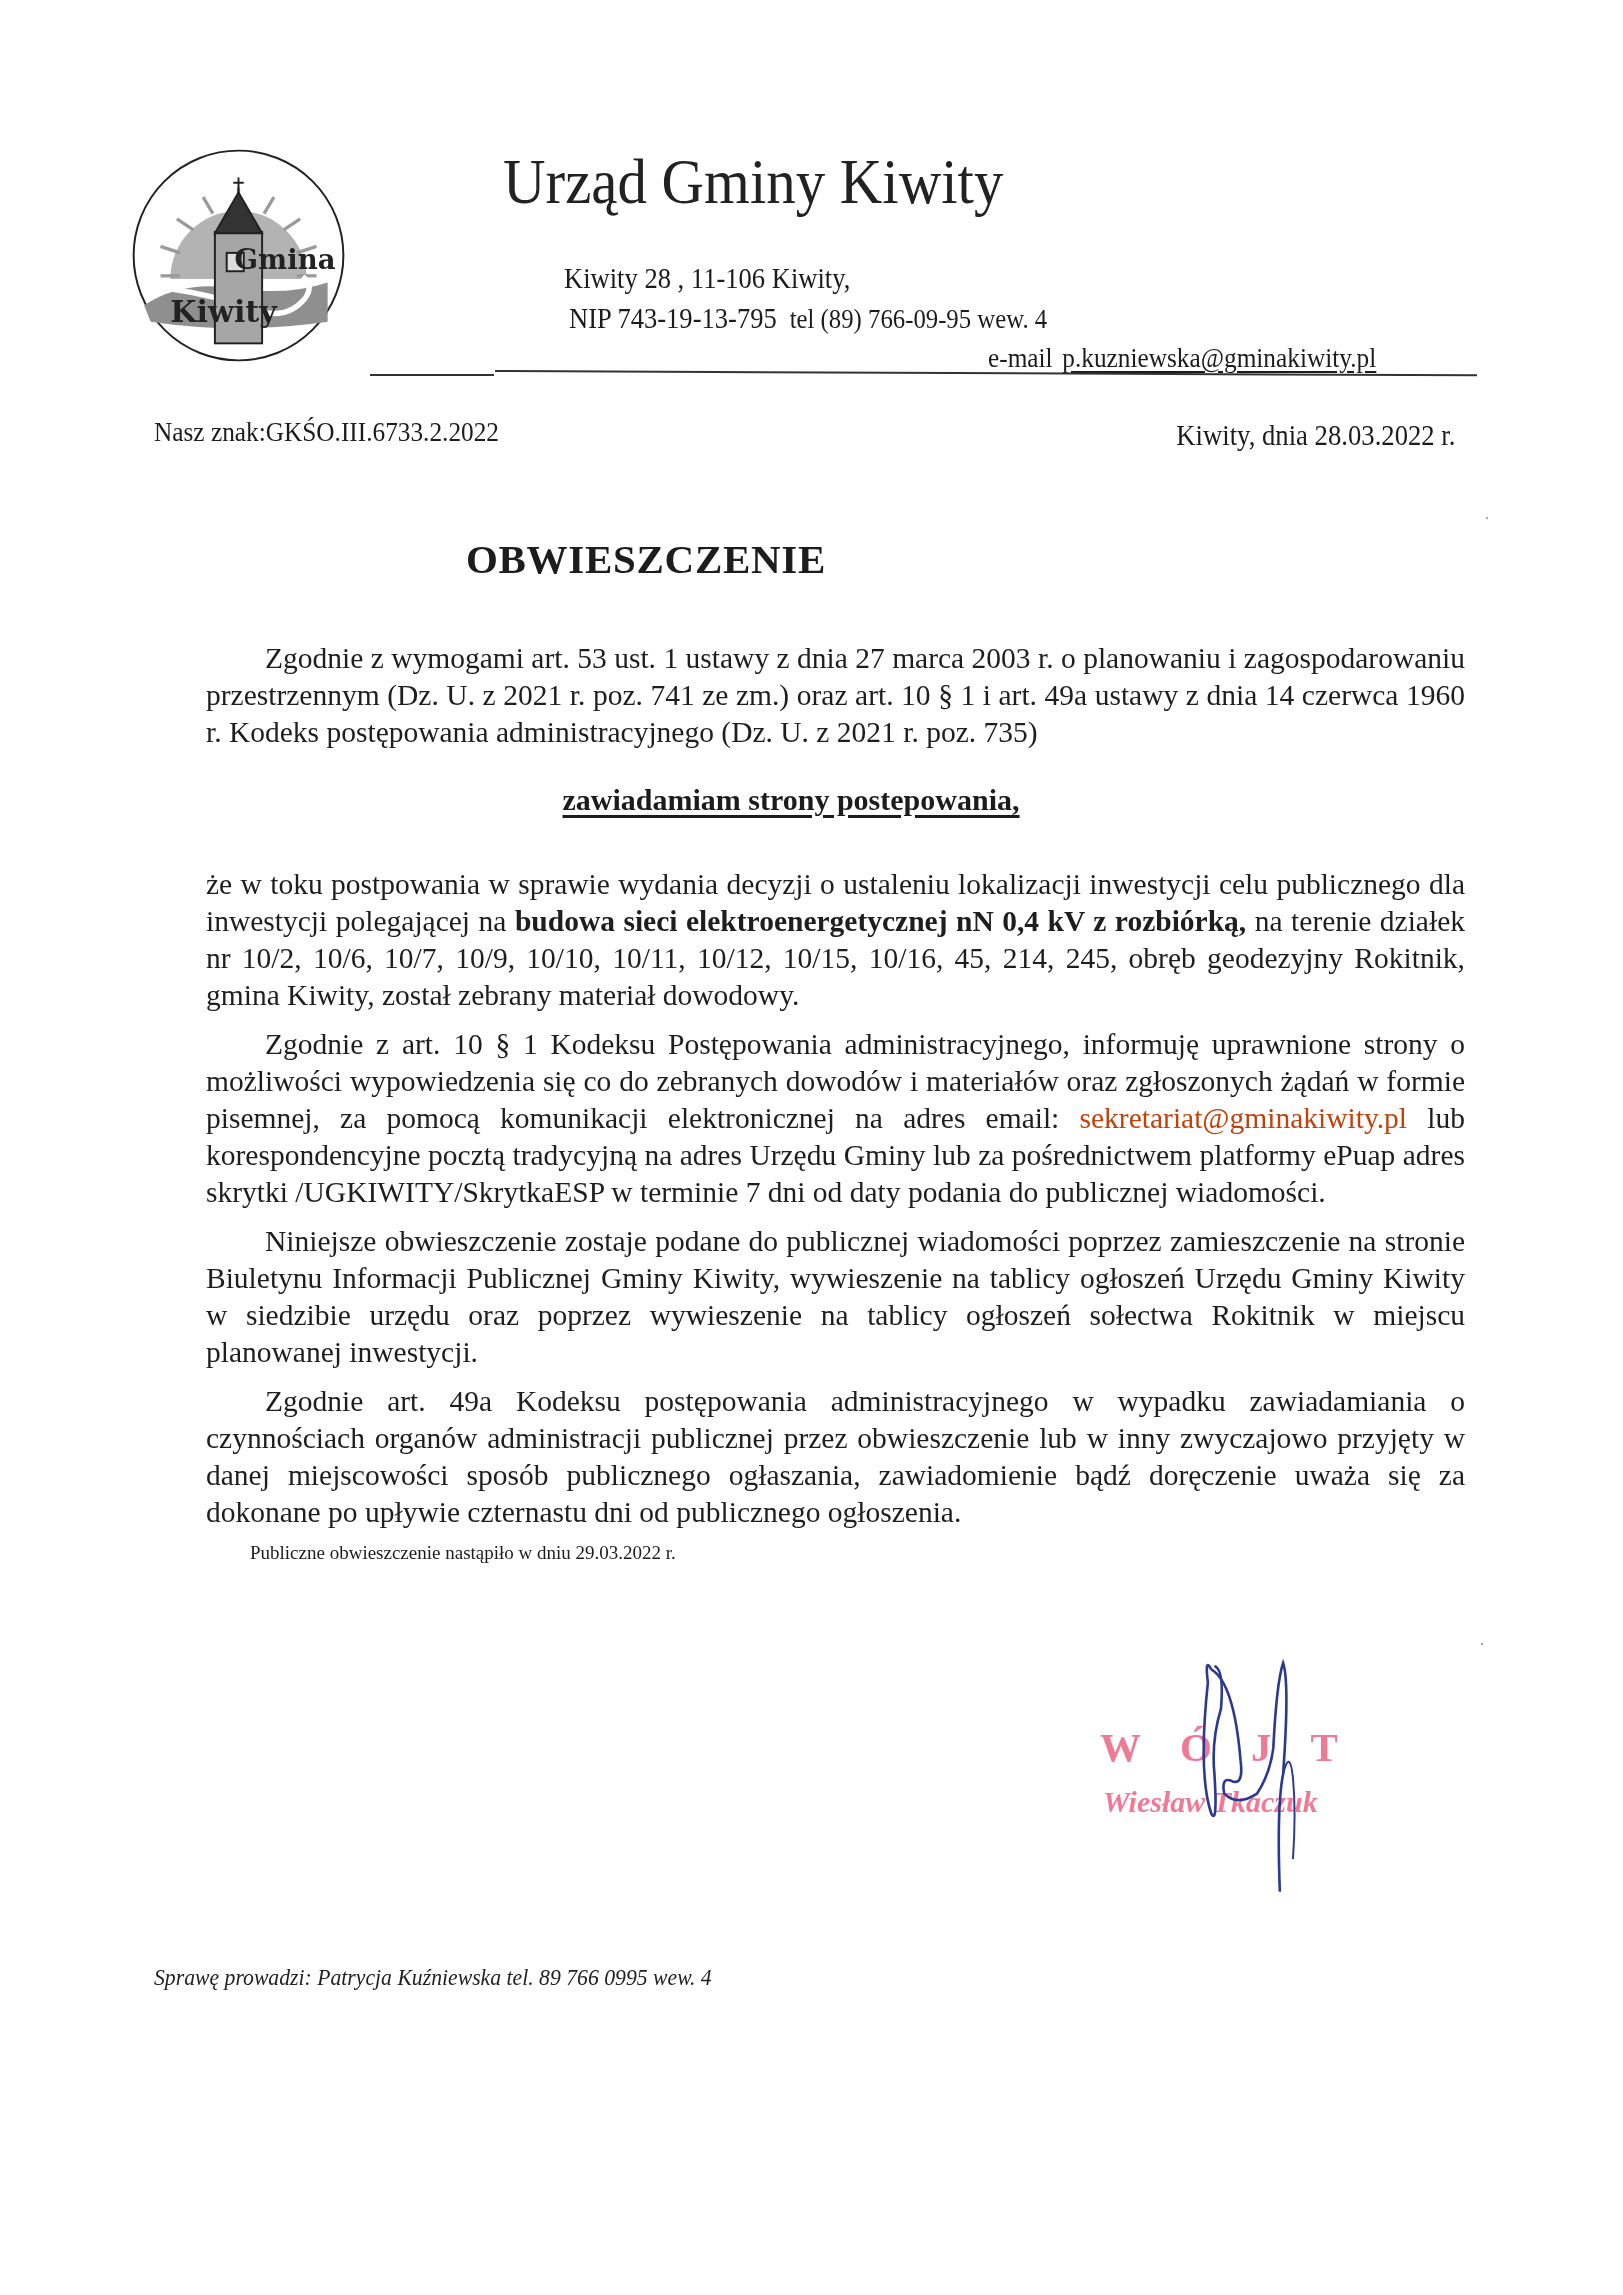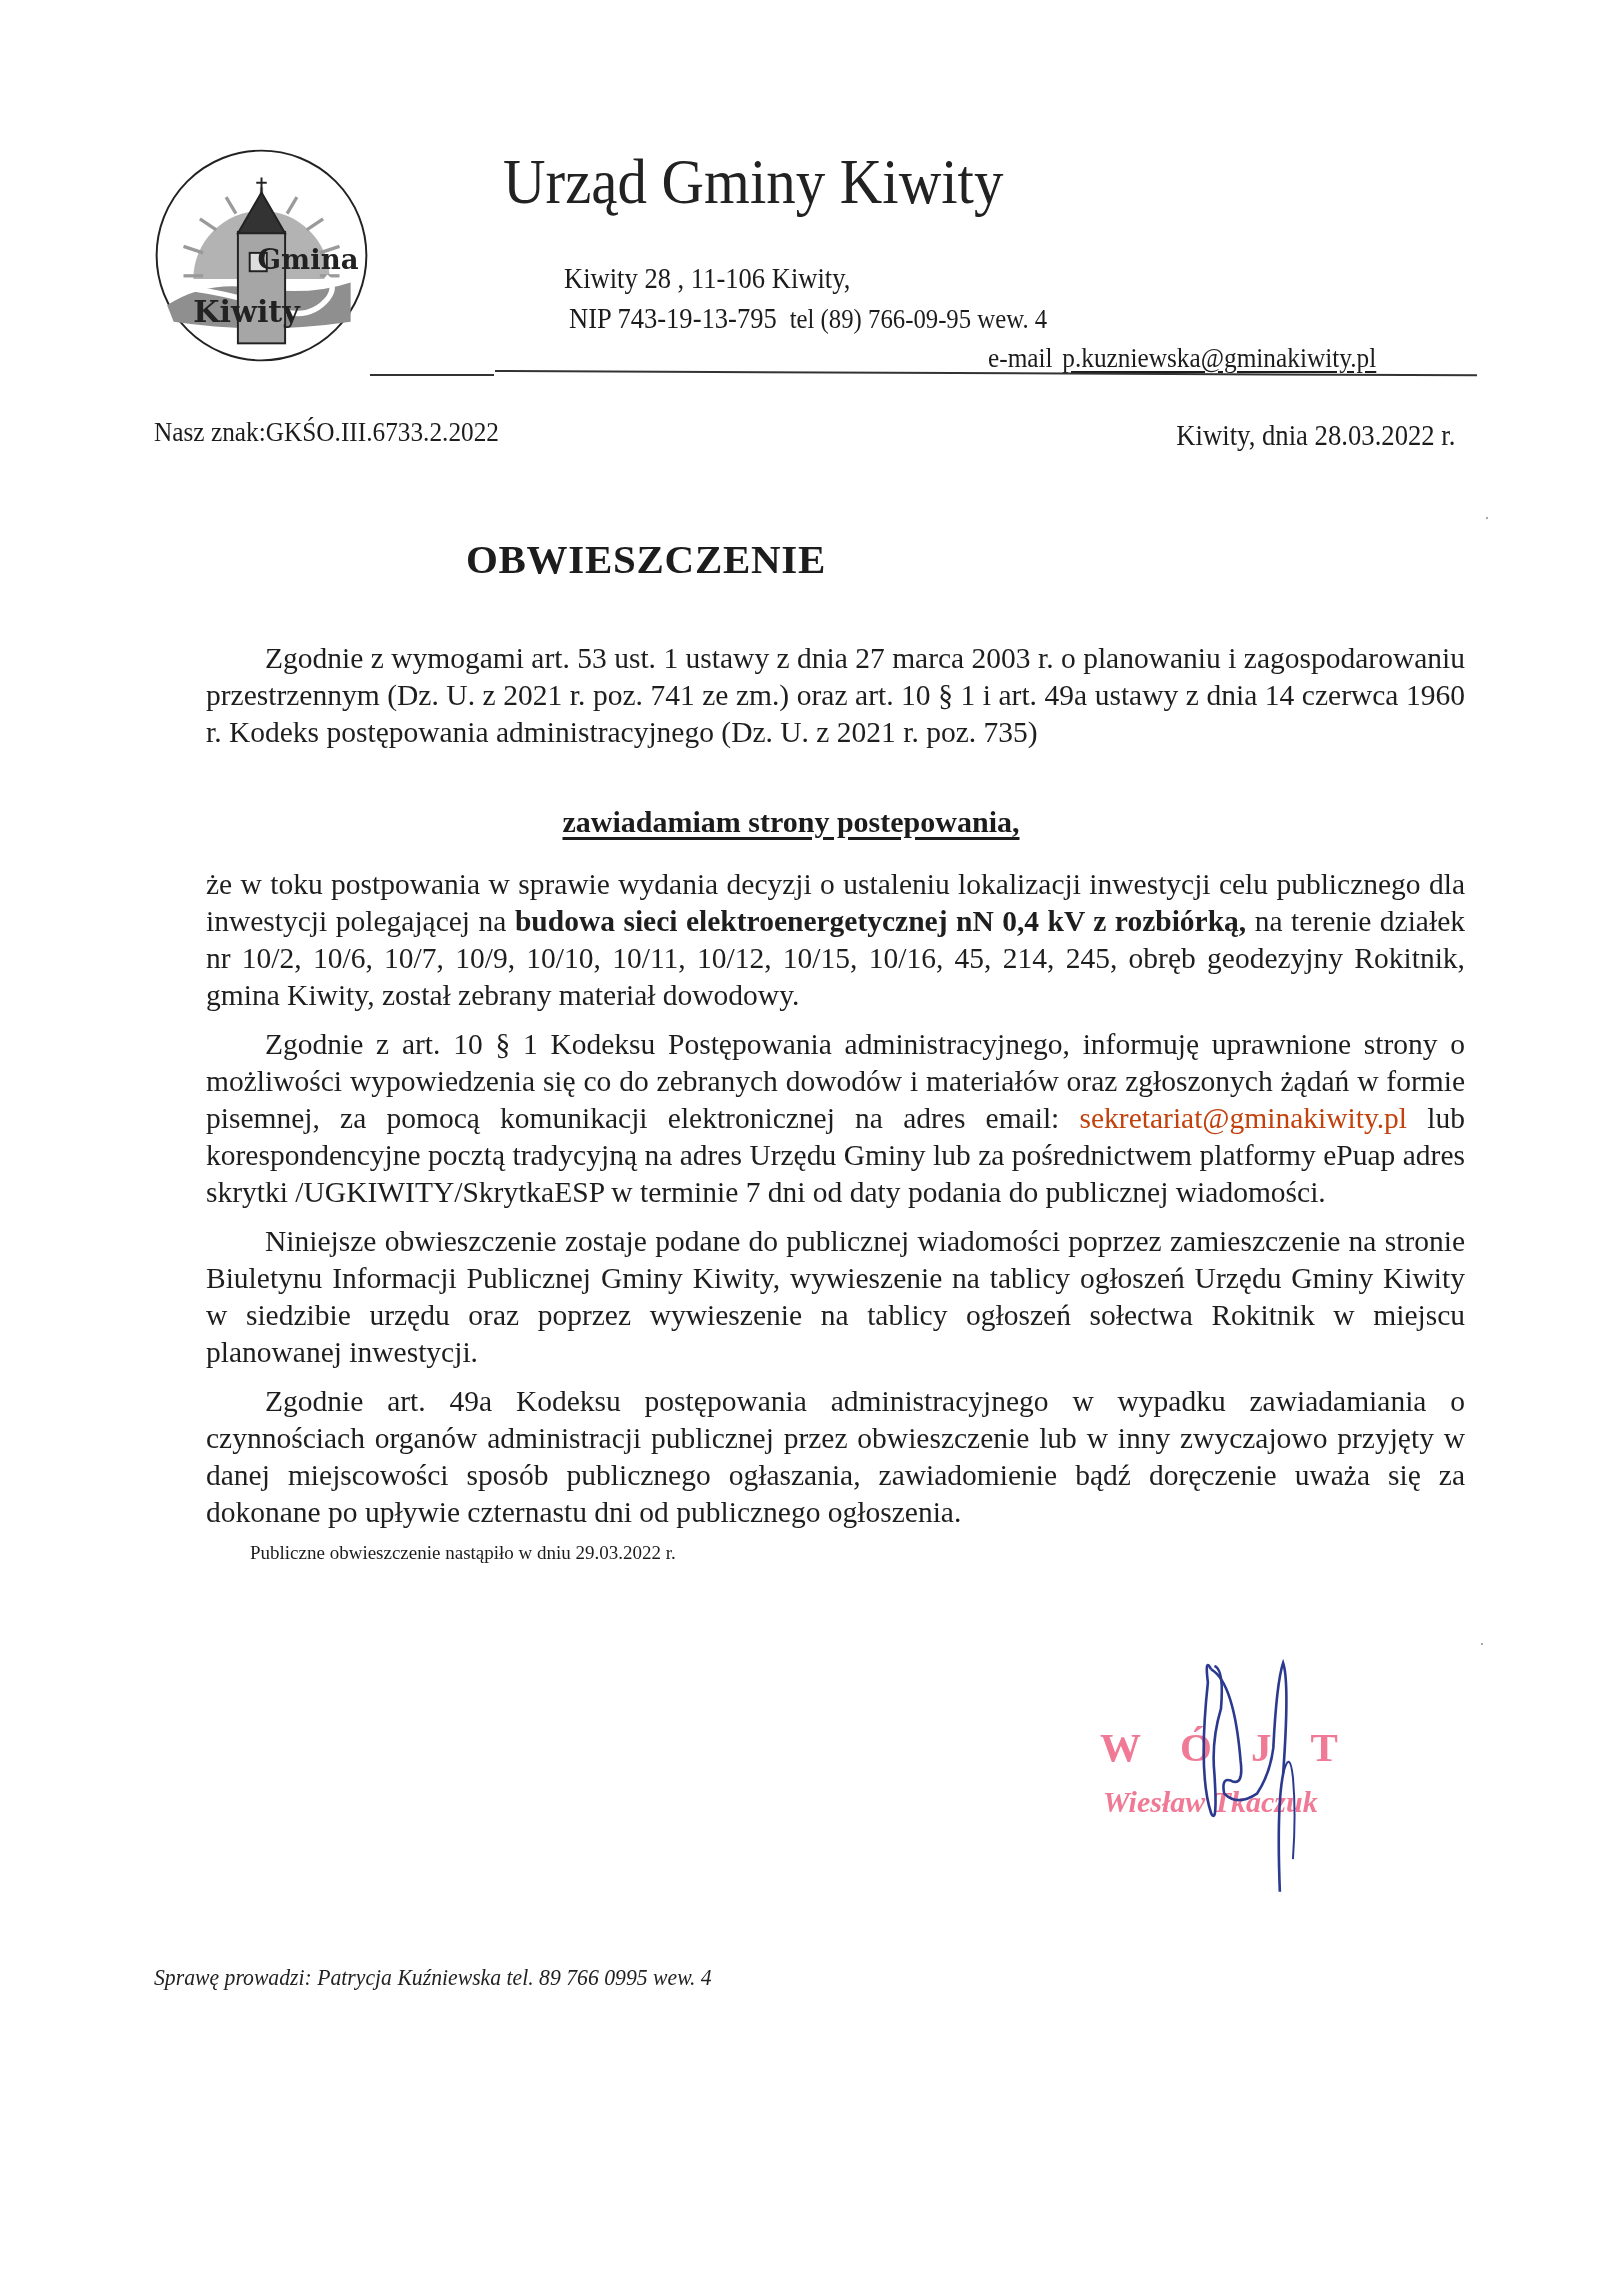--- a/index.html
+++ b/index.html
@@ -1,21 +1,21 @@
 <!DOCTYPE html>
 <html style="font-size:10.5px"><head>
 <meta charset="utf-8">
 <style>
   html, body { margin:0; padding:0; background:#ffffff; }
   body { width:1623px; height:2295px; position:relative; overflow:hidden;
          font-family:"Liberation Serif","DejaVu Serif",serif; color:#1c1c1c; }
   .abs { position:absolute; }
 
   
-  .logo { left:154px; top:148px; width:215px; height:215px;text-decoration:underline; }
+  .logo { left:131px; top:148px; width:215px; height:215px;text-decoration:underline; }
 
   .title { left:503px; top:145px; font-size:64px; letter-spacing:0px; color:#222; white-space:nowrap;
            transform:scaleX(0.92); transform-origin:left top; }
   .addr { font-size:29.5px; white-space:nowrap; transform:scaleX(0.9); transform-origin:left top; }
   .addr1 { left:564px; top:262px; }
   .addr2 { left:569px; top:302px; }
   .addr2 .tel { font-size:27.5px; margin-left:14.4px; }
   .email-line { left:988px; top:342px; font-size:27.5px; white-space:nowrap;
                 transform:scaleX(0.92); transform-origin:left top; }
   .email-line .mail { text-decoration:underline; text-underline-offset:3.9px; margin-left:10.5px; }
@@ -25,21 +25,21 @@
   .ref { left:154px; top:416px; font-size:27.5px; white-space:nowrap; transform:scaleX(0.92); transform-origin:left top; }
   .date { right:168px; top:419px; font-size:29px; white-space:nowrap; transform:scaleX(0.92); transform-origin:right top; }
 
   .heading { left:0; width:1292px; top:535px; text-align:center; font-weight:bold;
              font-size:41px; letter-spacing:0.7px; color:#1d1d1d; }
 
   .body-block { left:194px; width:1283px; font-size:29.5px; line-height:37px; text-align:justify; color:#1e1e1e; }
   .para { margin:12px; }
   .indent { text-indent:59px; }
   .p1 { top:628px; }
-  .notify { left:0; width:1582px; top:783px; text-align:center; font-weight:bold; font-size:30px;margin-top:22px; }
+  .notify { left:0; width:1582px; top:783px; text-align:center; font-weight:bold; font-size:30px; }
   .notify span { text-decoration:underline; text-decoration-thickness:2.6px; text-underline-offset:5.2px; }
   .p2 { top:854px; }
   .p2 b { font-weight:bold; }
   .email-link { color:#c2410c; text-underline-offset:3.9px; }
   .final { left:250px; top:1542px; font-size:19px; white-space:nowrap; }
 
   
   .stamp-wojt { left:1100px; top:1723px; font-size:41px; font-weight:bold; color:#f07a95; letter-spacing:39px; white-space:nowrap; }
   .stamp-name { left:1103px; top:1785px; font-size:30px; font-weight:bold; font-style:italic; color:#f07a95; white-space:nowrap; }
   .signature { left:1185px; top:1643px; width:157px; height:249px; }

